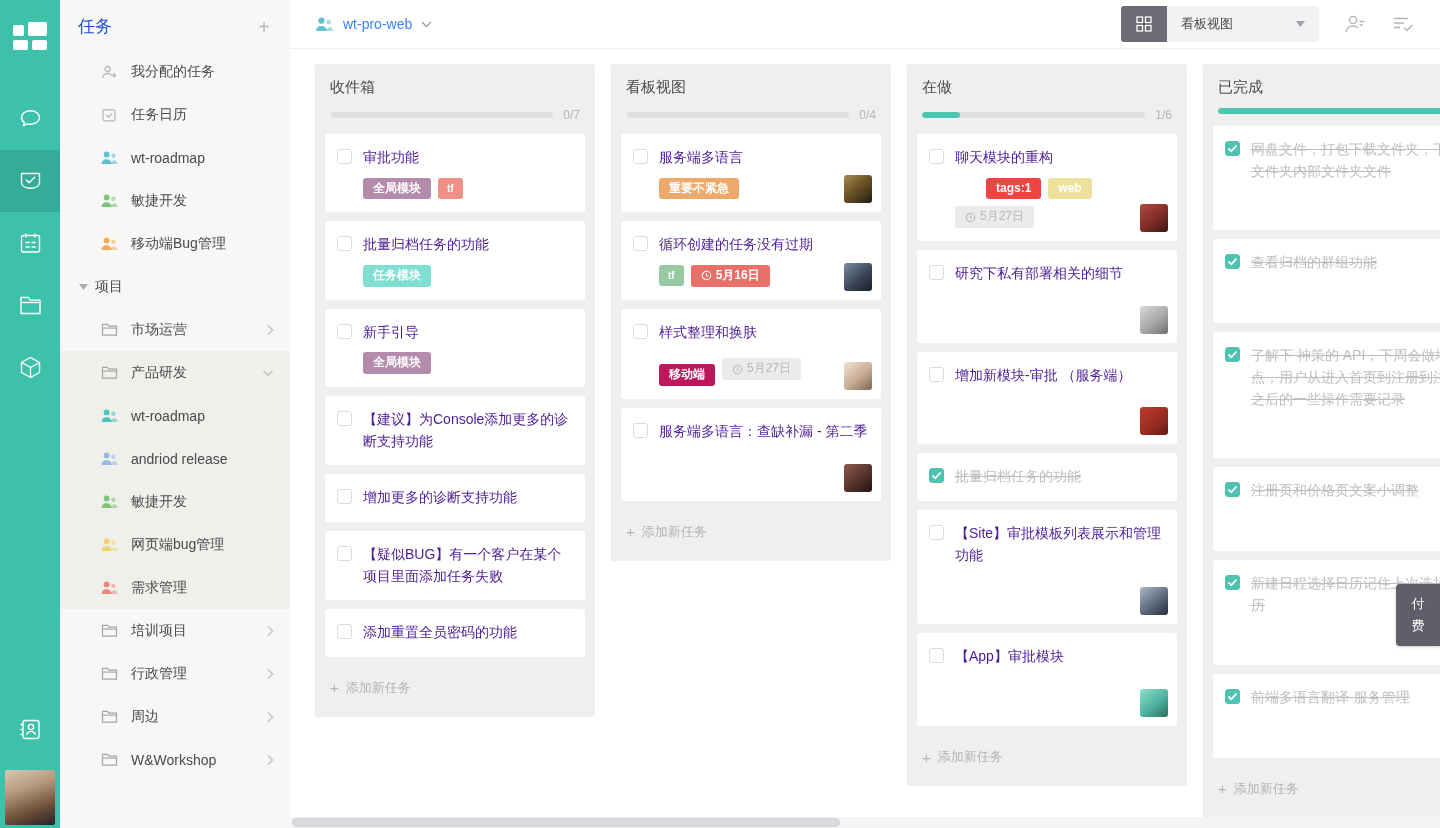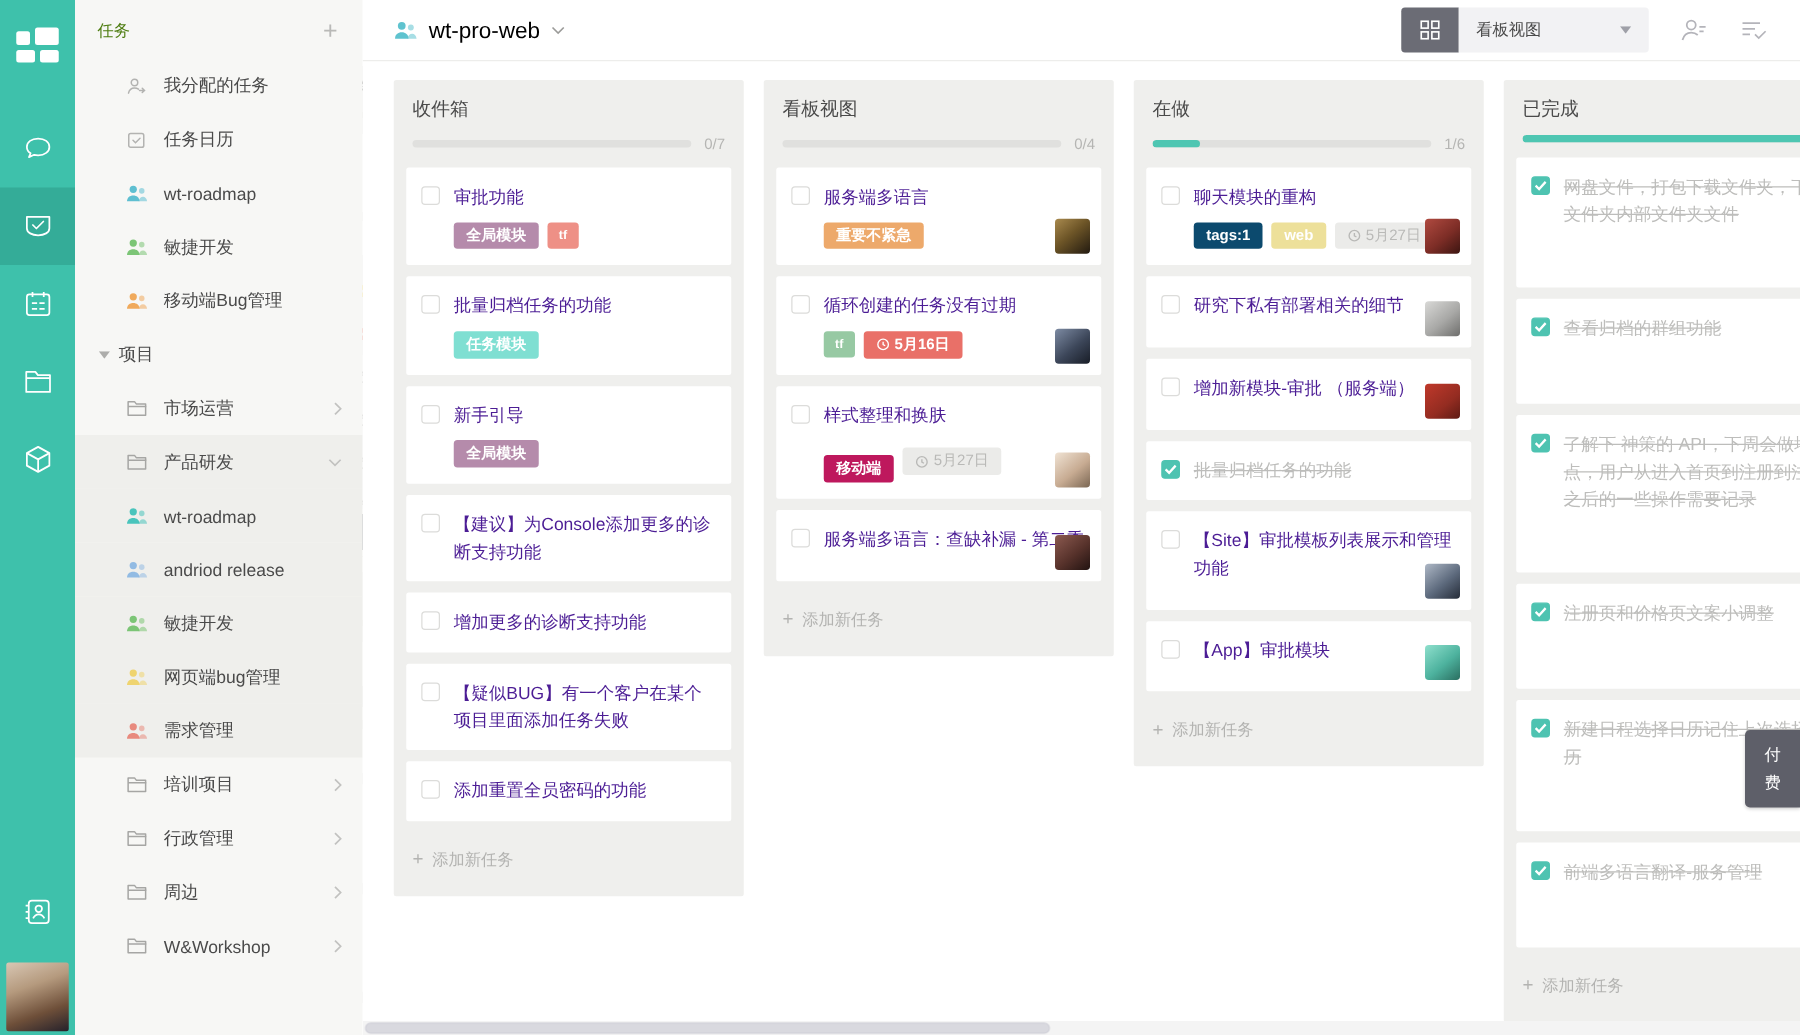--- a/index.html
+++ b/index.html
@@ -17,35 +17,35 @@
   .rail-logo .l4{left:19px;top:18px;width:15px;height:10px;}
   .rail-tile{width:60px;height:62px;display:flex;align-items:center;justify-content:center;cursor:pointer;}
   .rail-tile.active{background:#34AC98;}
   .rail-bottom{margin-top:auto;display:flex;flex-direction:column;align-items:center;width:60px;}
   .rail-avatar{width:50px;height:55px;margin:10px 0 3px;border-radius:2px;
     background:linear-gradient(160deg,#d8c7b4 0%,#b59a7e 35%,#6e4f39 70%,#25212b 100%);}
 
   
   .sidebar{position:fixed;left:60px;top:0;width:230px;height:828px;background:#F7F7F5;z-index:20;overflow:hidden;}
   .sidebar-head{display:flex;align-items:center;justify-content:space-between;padding:15px 20px 12px 18px;}
-  .sidebar-title{font-size:13px;color:#4d7c0f;}
+  .sidebar-title{font-size:17px;color:#1d4ed8;}
   .sidebar-add{font-size:20px;color:#B9B9B7;cursor:pointer;line-height:1;}
   .nav-item{height:43px;display:flex;align-items:center;padding-left:40px;font-size:14px;color:#4A4A4A;
     position:relative;cursor:pointer;white-space:nowrap;}
   .nav-item .ic{width:18px;margin-right:13px;display:flex;align-items:center;justify-content:center;flex:none;}
   .nav-item.section{padding-left:17px;}
   .nav-item.section .ic{width:12px;margin-right:6px;}
   .nav-item .chev{position:absolute;right:16px;top:50%;transform:translateY(-50%);display:flex;}
   .nav-item.in-group{background:#EFEFEC;}
 
   
   .main{position:fixed;left:290px;top:0;width:1150px;height:828px;background:#fff;overflow:hidden;}
   .topbar{height:49px;border-bottom:1px solid #EDEDEB;display:flex;align-items:center;padding:0 25px;}
   .proj{display:flex;align-items:center;gap:9px;cursor:pointer;}
-  .proj-title{font-size:18px;color:#000000;}
+  .proj-title{font-size:14px;color:#3b82f6;}
   .top-right{margin-left:auto;display:flex;align-items:center;gap:24px;}
   .view-switch{display:flex;cursor:pointer;}
   .vs-dark{width:46px;height:36px;background:#6B6C75;border-radius:3px 0 0 3px;
     display:flex;align-items:center;justify-content:center;}
   .vs-dd{width:152px;height:36px;background:#F2F2F4;border-radius:0 3px 3px 0;
     display:flex;align-items:center;padding:0 14px;font-size:13px;color:#4A4A4A;}
   .vs-dd .dd-caret{margin-left:auto;display:flex;}
   .icon-btn{display:flex;align-items:center;cursor:pointer;}
 
   
@@ -62,21 +62,21 @@
     border-radius:3px;background:#fff;display:flex;align-items:center;justify-content:center;cursor:pointer;}
   .card.done-card .cb{background:#4EC3B1;border-color:#4EC3B1;}
   .card-title{font-size:14px;color:#4c1d95;line-height:1.55;}
   .card.done-card .card-title{color:#BDBDBB;text-decoration:line-through;}
   .tag-row{margin-top:9px;display:flex;gap:7px;align-items:center;flex-wrap:wrap;}
   .tag{font-size:12px;font-weight:bold;color:#fff;padding:3px 10px;border-radius:3px;
     display:inline-flex;align-items:center;gap:4px;line-height:1.3;}
   .tag.small{font-size:10px;padding:4px 9px;}
   .tag.muted{color:#B9B9B7;font-weight:normal;}
   .avatar{position:absolute;right:9px;bottom:9px;width:28px;height:28px;border-radius:3px;}
-  .card.spacer{padding-bottom:22px;}
+  .card.spacer{padding-bottom:58px;}
   .card.tall{padding-bottom:48px;min-height:84px;}
   .add-task{padding:13px 5px 14px;color:#B3B3B1;font-size:13px;display:flex;align-items:center;gap:7px;cursor:pointer;}
   .add-task .plus{font-size:15px;line-height:1;}
 
   
   .a1{background:linear-gradient(140deg,#a98a4e 0%,#6d5527 45%,#221a10 100%);}
   .a2{background:linear-gradient(140deg,#7d8ba3 0%,#3c4659 55%,#181d27 100%);}
   .a3{background:linear-gradient(140deg,#f0e3d4 0%,#c7ab92 55%,#7a6653 100%);}
   .a4{background:linear-gradient(140deg,#8c5a50 0%,#57322b 55%,#221311 100%);}
   .b1{background:linear-gradient(140deg,#b04a40 0%,#7d2d26 55%,#3c1511 100%);}
@@ -581,21 +581,21 @@
         <div class="progress-row">
           <div class="track">
             <div class="fill" style="width: 17%;"></div>
           </div>
           <span class="count">1/6</span>
         </div>
         <div class="card">
           <span class="cb"></span>
           <div class="card-title">聊天模块的重构</div>
           <div class="tag-row">
-            <span class="tag" style="background: #0c4a6e;">
+            <span class="tag" style="background: #ef4444; margin-left: 31px;">
               <span>tags:1</span>
             </span>
             <span class="tag" style="background: rgb(237, 224, 154);">
               <span>web</span>
             </span>
             <span class="tag muted" style="background: rgb(235, 235, 233);">
               <span style="display: flex;">
                 <svg width="11" height="11" viewBox="0 0 12 12" fill="none" stroke="currentColor" stroke-width="1.2">
                   <circle cx="6" cy="6" r="4.6"></circle>
                   <path d="M6 3.6v2.6l1.8 1"></path>

